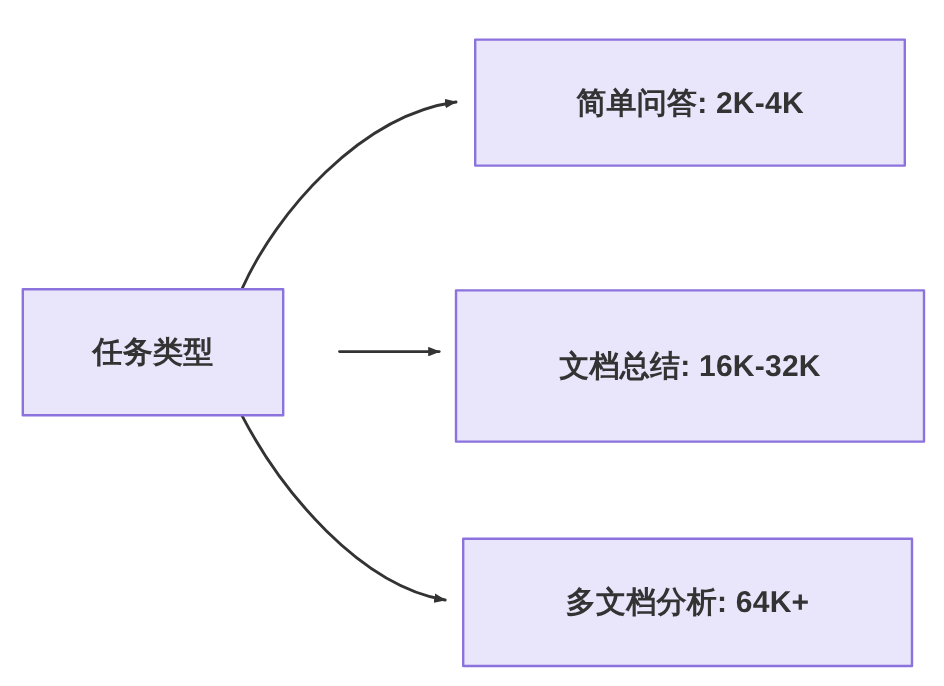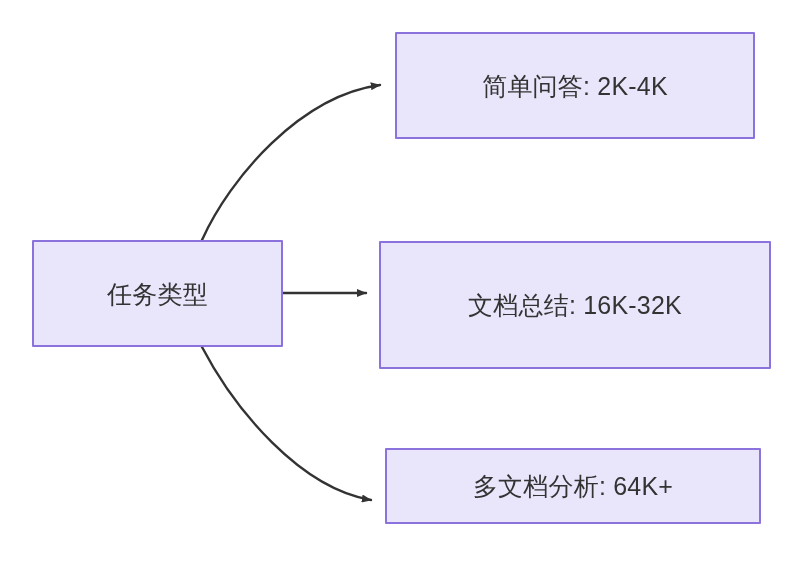--- a/index.html
+++ b/index.html
@@ -37,48 +37,48 @@
     border: 2px solid #8b72dd;
     border-radius: 1px;
     display: flex;
     align-items: center;
     justify-content: center;
     text-align: center;
   }
   .node-label {
     color: #333333;
     font-size: 25px;
-    font-weight: 400;
+    font-weight: 700;
     line-height: 1.2;
     letter-spacing: 0.2px;
     white-space: nowrap;
   }
   #node-root {
-    left: 32px;
+    left: 18px;
     top: 240px;
-    width: 251px;
+    width: 219px;
     height: 107px;
   }
   #node-simple-qa {
     left: 395px;
     top: 32px;
     width: 360px;
     height: 107px;
   }
   #node-doc-summary {
     left: 379px;
     top: 241px;
     width: 392px;
     height: 128px;
   }
   #node-multi-doc {
     left: 385px;
     top: 448px;
     width: 376px;
-    height: 76px;
+    height: 108px;
   }
 </style>
 </head>
 <body>
 
 <div id="diagram-canvas">
 
   <svg id="edge-layer" viewBox="0 0 787 572" width="787" height="572">
     <defs>
       <marker id="arrowhead" markerWidth="10" markerHeight="8" refX="9.2" refY="4" orient="auto" markerUnits="userSpaceOnUse">

